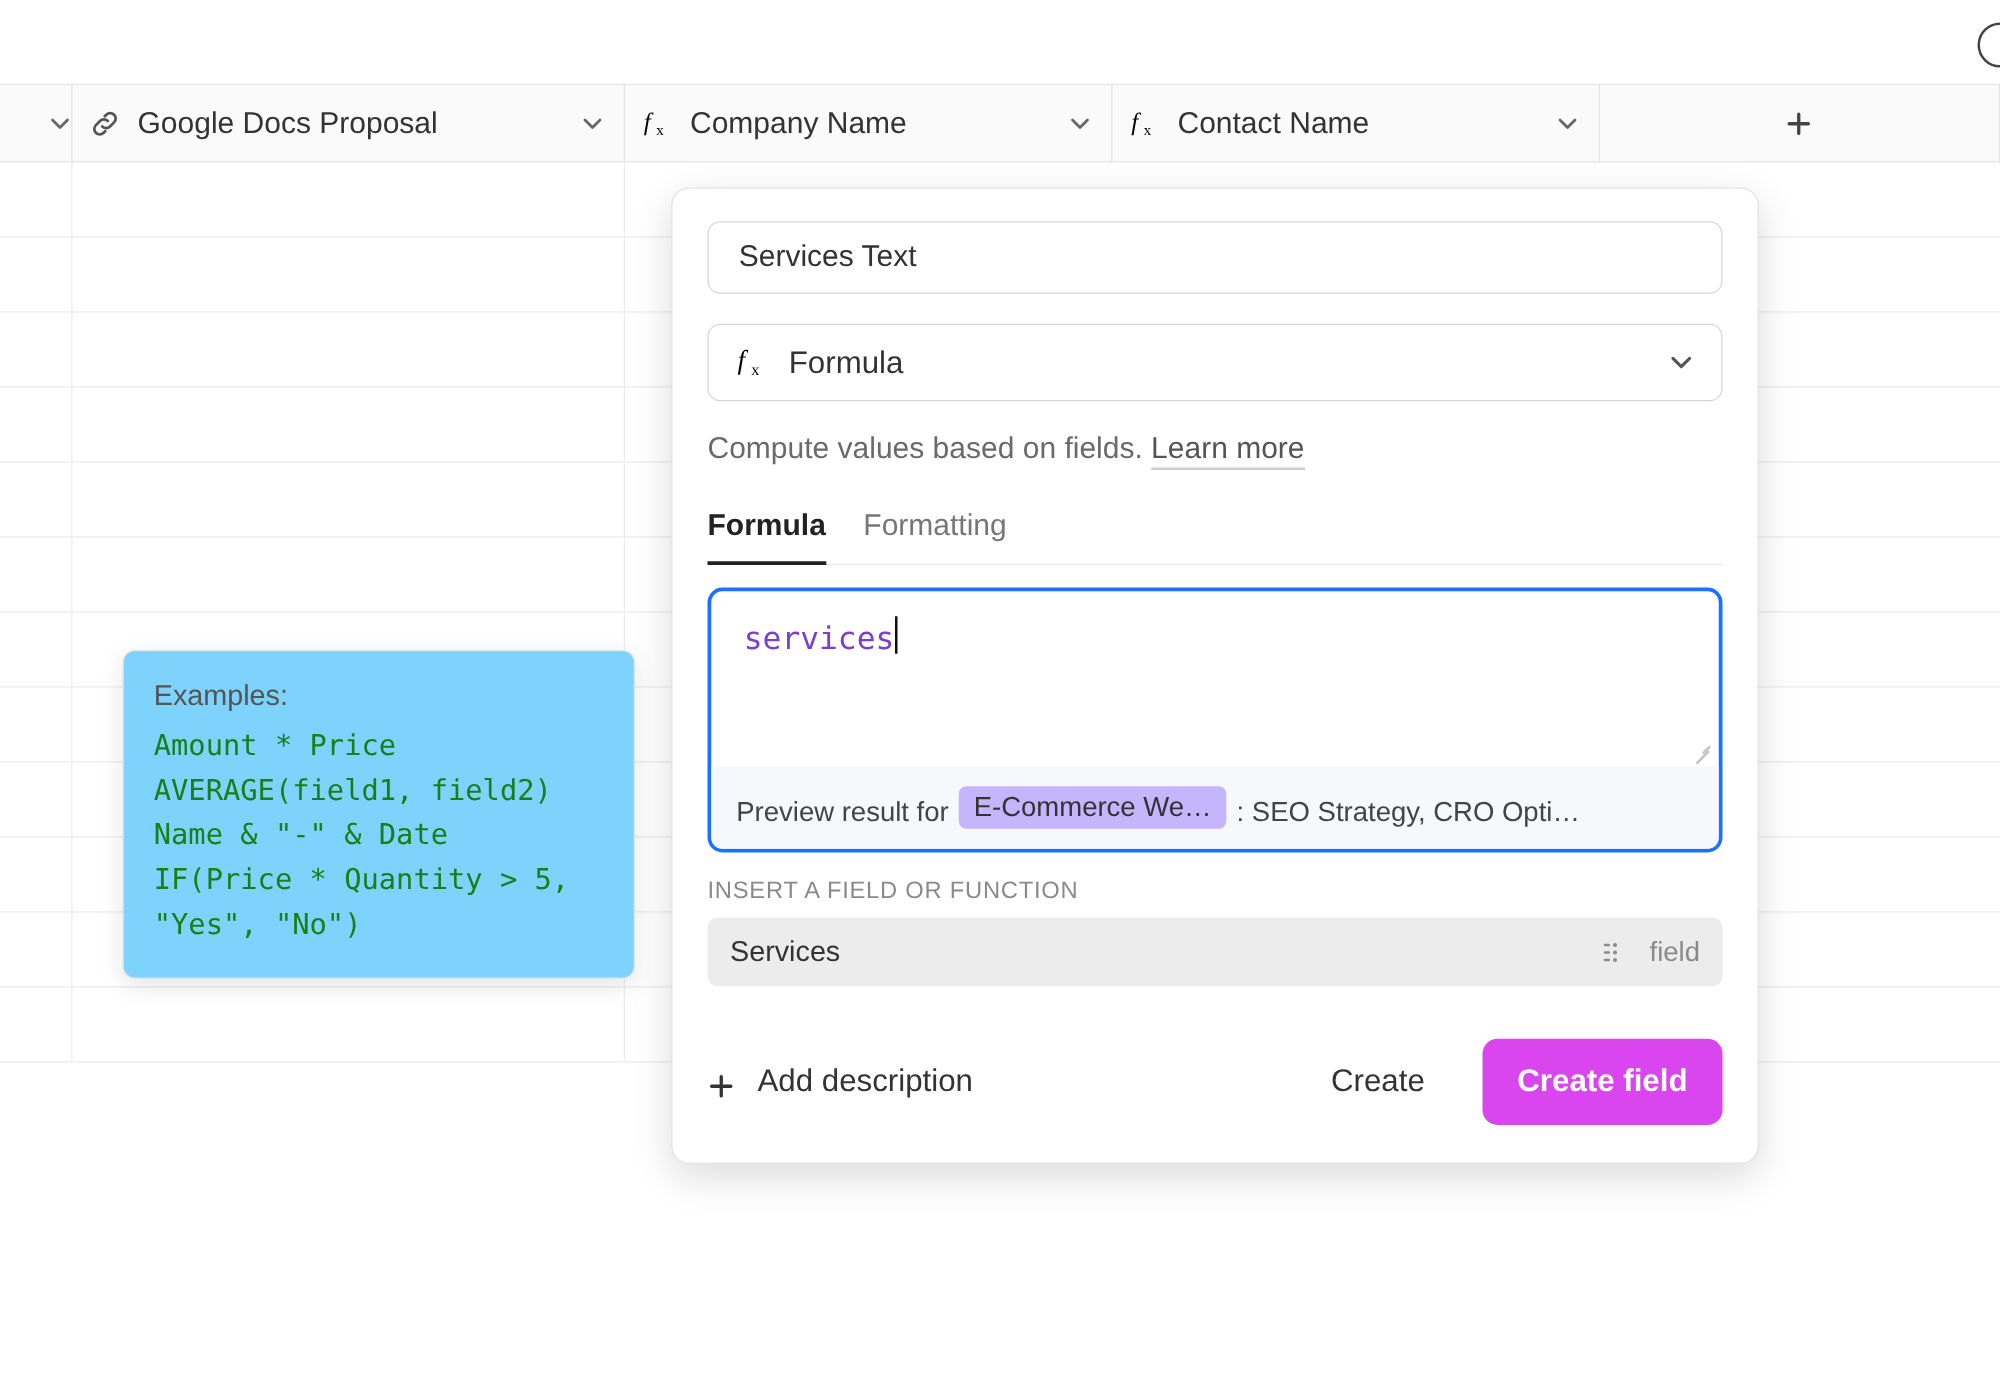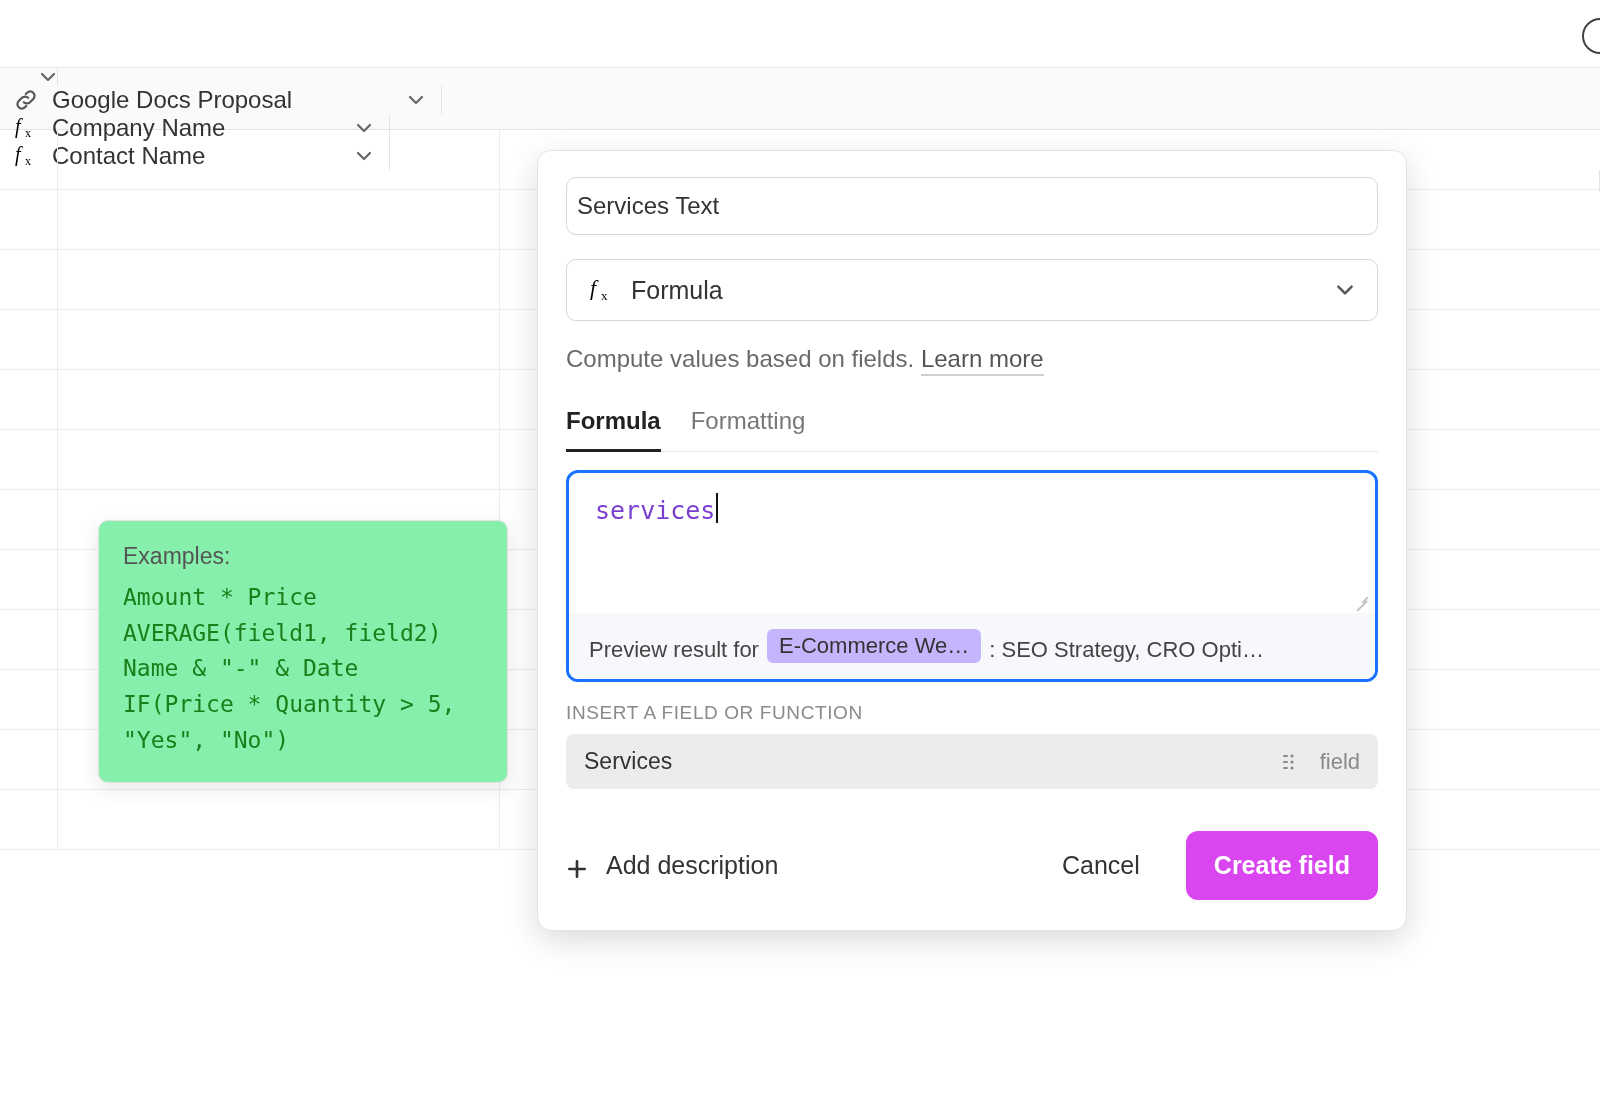--- a/index.html
+++ b/index.html
@@ -23,21 +23,20 @@
   }
 
   
   .col-headers {
     display: flex;
     height: 62px;
     background: #fafafa;
     border-bottom: 1px solid #e4e4e4;
     font-size: 24px;
     color: #333;
-    flex-direction: column;
   }
   .col-cell {
     display: flex;
     align-items: center;
     border-right: 1px solid #e4e4e4;
     padding: 0 16px 0 14px;
     gap: 14px;
     position: relative;
   }
   .col-cell .chev {
@@ -60,21 +59,21 @@
   }
   .grid-row .c0 { width: 58px; border-right: 1px solid #ececec; }
   .grid-row .c1 { width: 442px; border-right: 1px solid #ececec; }
 
   
   .examples-card {
     position: absolute;
     left: 98px;
     top: 520px;
     width: 410px;
-    background: #86efac;
+    background: #7dd3fc;
     border: 1px solid #e3e3e3;
     border-radius: 10px;
     box-shadow: 0 6px 20px rgba(0,0,0,0.10);
     padding: 22px 24px 24px 24px;
     font-size: 23px;
   }
   .examples-card .title { color: #555; margin-bottom: 10px; }
   .examples-card .code {
     font-family: ui-monospace, Menlo, Consolas, monospace;
     color: #1a7f1a;
@@ -92,21 +91,21 @@
     border: 1px solid #e3e3e3;
     border-radius: 14px;
     box-shadow: 0 10px 32px rgba(0,0,0,0.14);
     padding: 26px 28px 30px 28px;
   }
   .text-input {
     width: 100%;
     height: 58px;
     border: 1.5px solid #d6d6d6;
     border-radius: 10px;
-    padding: 0 10px;
+    padding: 0 24px;
     font-size: 24px;
     color: #333;
     display: flex;
     align-items: center;
   }
   .type-select {
     width: 100%;
     height: 62px;
     border: 1.5px solid #d6d6d6;
     border-radius: 10px;
@@ -465,16 +464,16 @@
   <div class="footer">
     <div class="add-desc">
       <span style="color:#333">
         <svg width="22" height="22" viewBox="0 0 20 20">
             <use href="#i-plus"></use>
           </svg>
       </span>
       <span>Add description</span>
     </div>
     <div class="spacer"></div>
-    <button class="btn cancel">Cancel</button>
+    <button class="btn cancel">Create</button>
     <button class="btn primary">Create field</button>
   </div>
 </div>
 
 </body></html>

